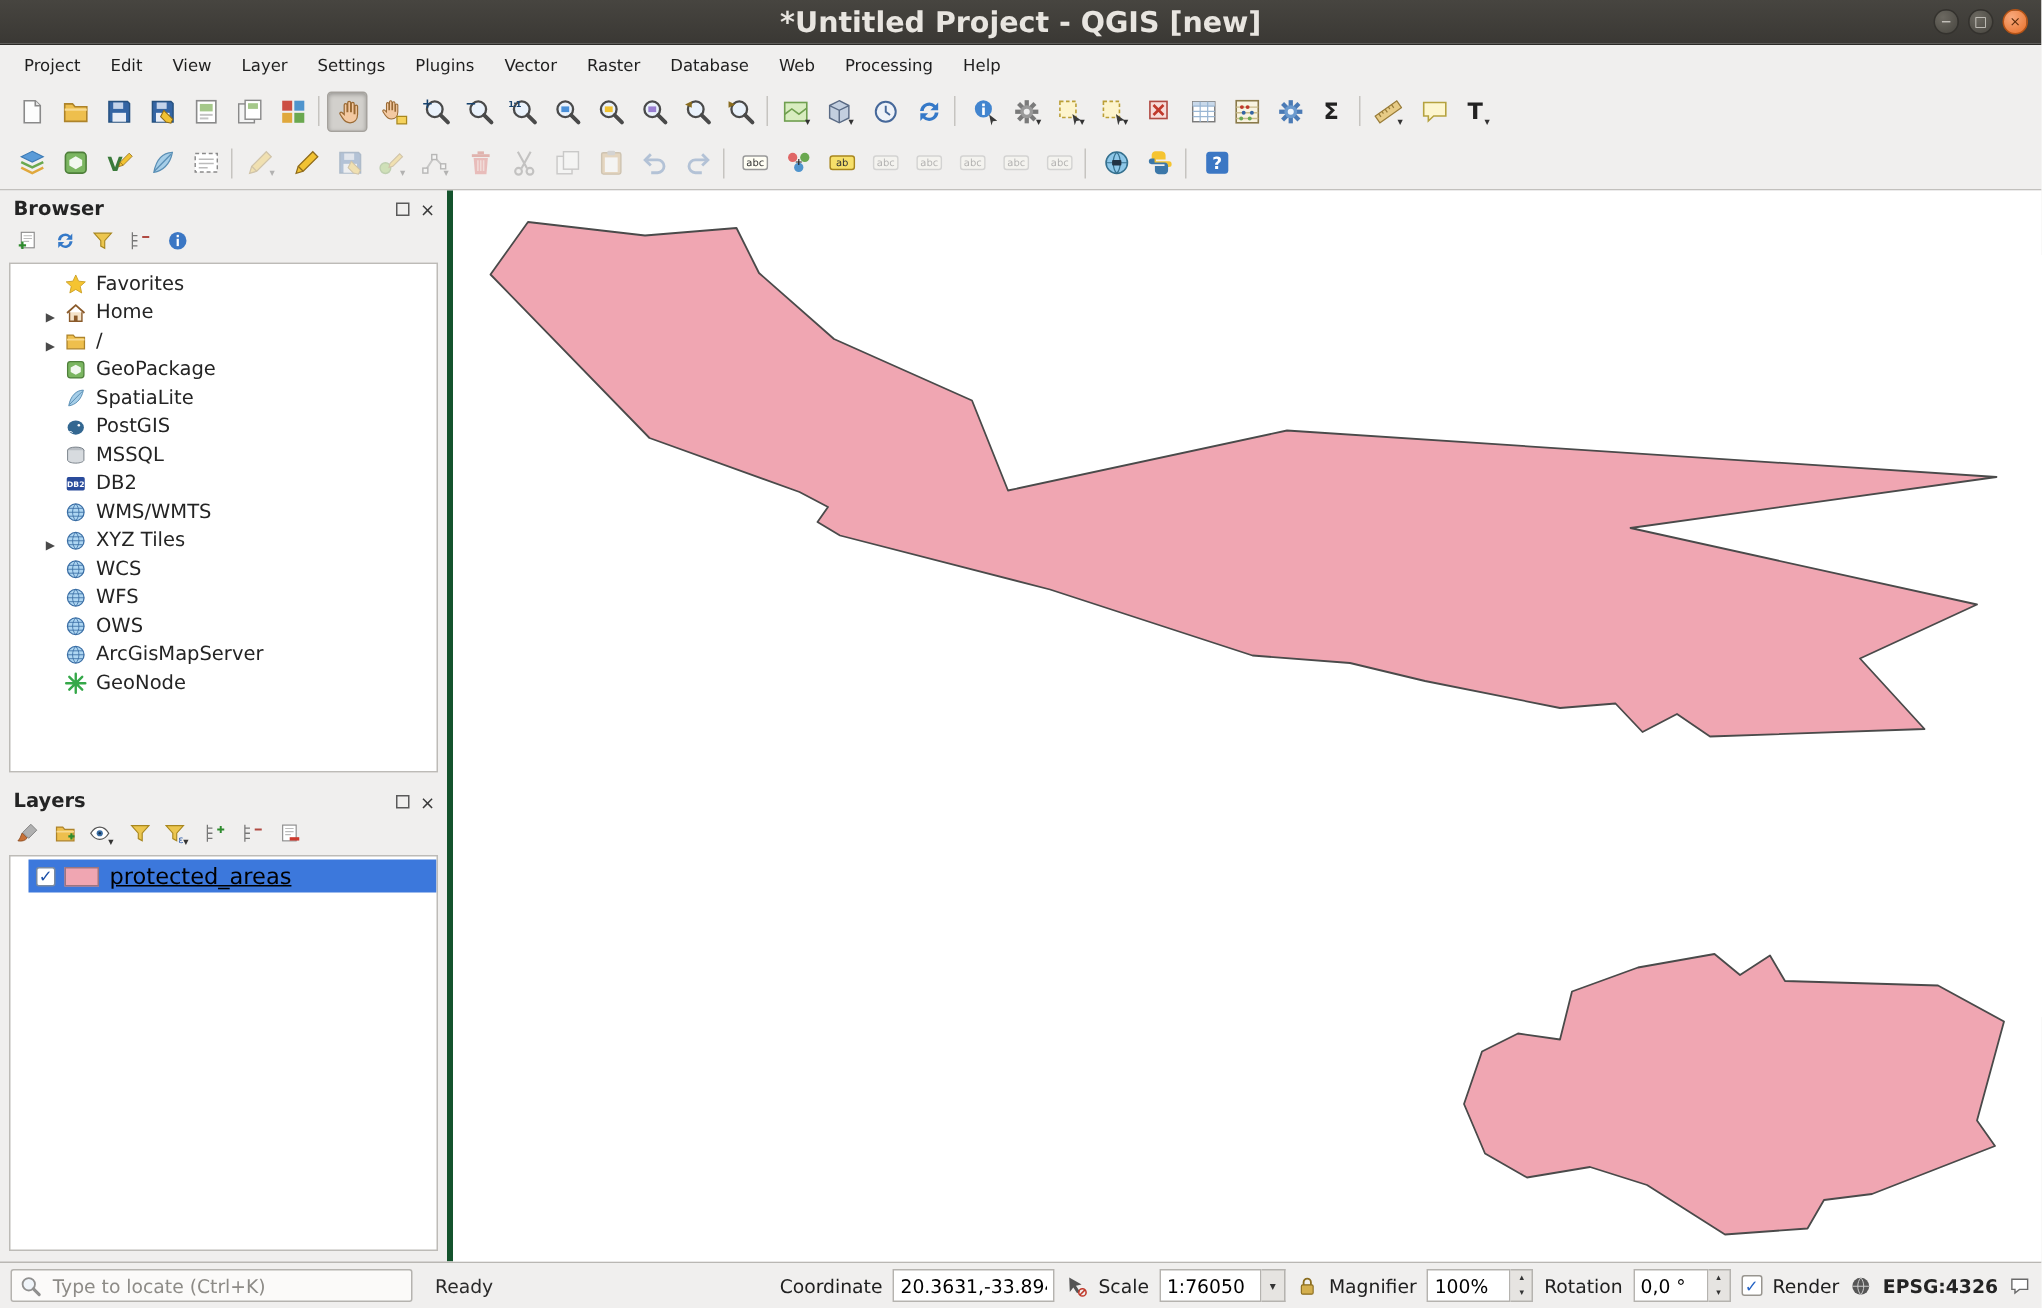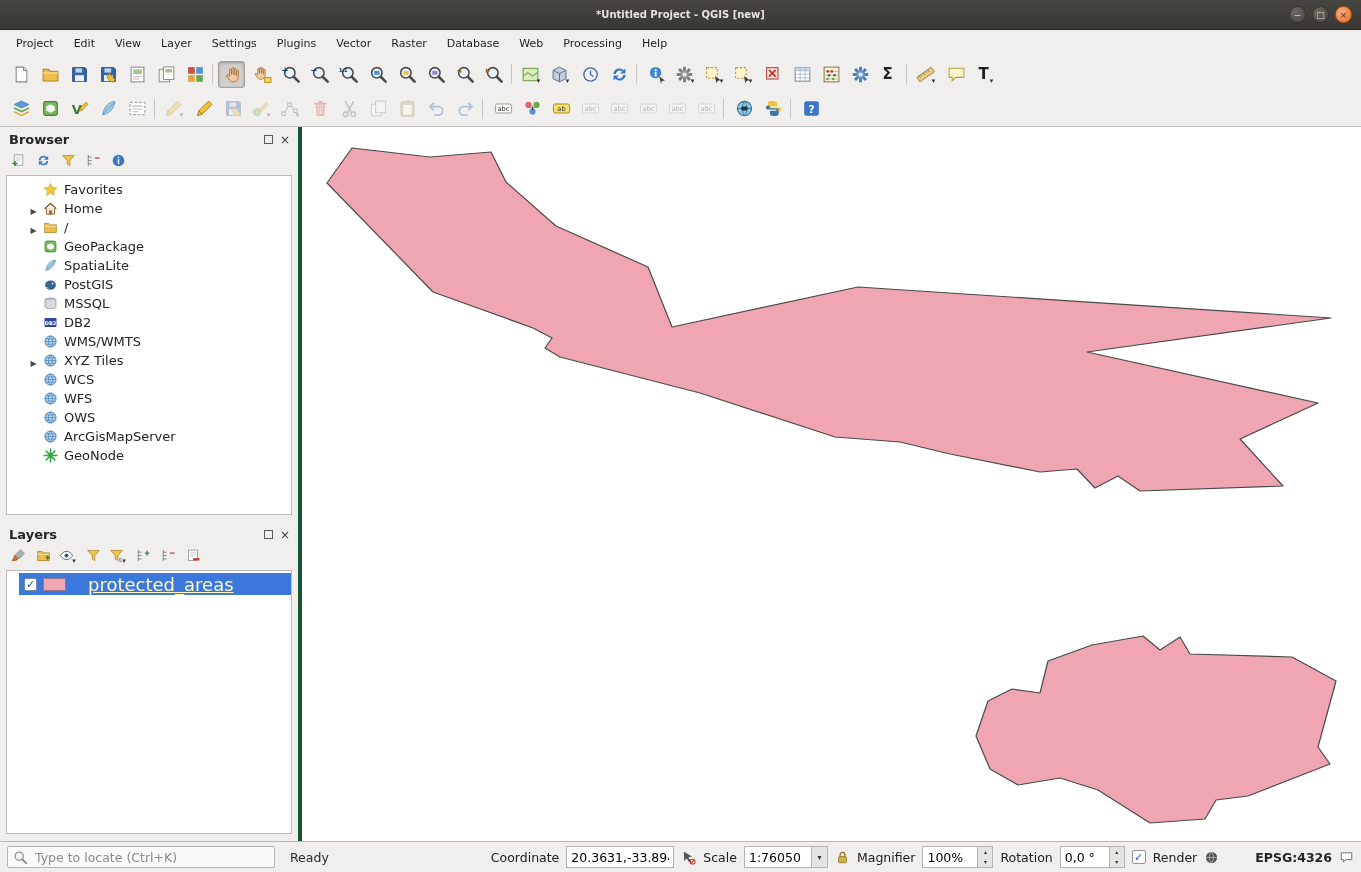--- a/index.html
+++ b/index.html
@@ -7,21 +7,21 @@
   body {
     width:1361px; height:872px; overflow:hidden;
     font-family:"DejaVu Sans", sans-serif; font-size:13px; color:#242424;
     background:#f0efee;
   }
   .window { display:flex; flex-direction:column; width:1361px; height:872px; }
 
   
   .titlebar { height:30px; flex:none; position:relative; display:flex; align-items:center;
     background:linear-gradient(#474540,#3a3834); border-bottom:1px solid #2b2a27; }
-  .title { position:absolute; left:0; right:0; text-align:center; color:#e8e5e0; font-weight:bold; font-size:10px; pointer-events:none; }
+  .title { position:absolute; left:0; right:0; text-align:center; color:#e8e5e0; font-weight:bold; font-size:19px; pointer-events:none; }
   .win-controls { margin-left:auto; display:flex; gap:6px; padding-right:9px; z-index:1; }
   .wc { width:17px; height:17px; border-radius:50%; display:flex; align-items:center; justify-content:center;
     font-size:9px; color:#d8d5cf; background:radial-gradient(circle at 35% 30%, #6c6961, #47453f);
     border:1px solid #34322e; cursor:default; }
   .wc.close { background:radial-gradient(circle at 35% 30%, #f9a97c, #e8702a); color:#5d2c0c; border-color:#b55316; }
 
   
   .menubar { height:27px; flex:none; display:flex; align-items:center; padding-left:6px; background:#f0efee; }
   .menu-item { padding:4px 10px; font-size:11px; color:#1f1f1f; border-radius:3px; }
 
@@ -62,21 +62,21 @@
   .tree, .layer-list { flex:1; margin:3px 6px 7px 6px; background:#fff; border:1px solid #bdbbb7; overflow:hidden; padding-top:2px; }
   .tree-item { display:flex; align-items:flex-end; height:19px; padding-left:20px; }
   .tw { width:13px; flex:none; text-align:center; font-size:8px; color:#4a4a4a; }
   .ticon { width:15px; height:15px; flex:none; margin:0 6px 0 3px; }
   .tlabel { white-space:nowrap; font-size:13px; }
 
   .layer-row { height:22px; margin-left:12px; display:flex; align-items:center; background:#3c78dc; padding-left:5px; }
   .lcheck { width:13px; height:13px; flex:none; background:#fff; border:1px solid #7a8aa0; border-radius:2px;
     display:flex; align-items:center; justify-content:center; font-size:11px; font-weight:bold; color:#1b4fa8; }
   .lswatch { width:23px; height:13px; flex:none; margin-left:6px; background:#f0a6b2; border:1px solid #9c7580; }
-  .lname { margin-left:22px; color:#fef9c3; text-decoration:underline; font-size:18px; white-space:nowrap; }
+  .lname { margin-left:7px; color:#000000; text-decoration:underline; font-size:15px; white-space:nowrap; }
 
   .map { flex:1; position:relative; background:#fff; min-width:0; }
   .map-svg { position:absolute; inset:0; width:100%; height:100%; display:block; }
   .pa { stroke-width:1.2; stroke-linejoin:round; }
 
   
   .statusbar { height:31px; flex:none; display:flex; align-items:center; gap:7px; padding:0 7px;
     background:#f0efee; border-top:1px solid #b9b7b3; font-size:12.5px; }
   .locator { display:flex; align-items:center; width:268px; height:22px; flex:none;
     background:#fbfaf9; border:1px solid #b5b3af; border-radius:2px; padding:0 5px; }
@@ -91,21 +91,21 @@
   .sb-input.scale { width:68px; }
   .sb-input.mag { width:56px; }
   .sb-input.rot { width:50px; }
   .combo, .spinbox { display:flex; align-items:stretch; }
   .combo-btn { width:16px; border:1px solid #b5b3af; border-left:none; background:#e6e4e1;
     display:flex; align-items:center; justify-content:center; font-size:8px; color:#333; }
   .spin { display:flex; flex-direction:column; width:15px; border:1px solid #b5b3af; border-left:none; background:#e6e4e1; }
   .sp { flex:1; display:flex; align-items:center; justify-content:center; font-size:6px; line-height:1; color:#333; }
   .sb-check { width:14px; height:14px; flex:none; background:#fff; border:1px solid #98958f; border-radius:2px;
     display:flex; align-items:center; justify-content:center; font-size:11px; font-weight:bold; color:#2563c4; }
-  .sb-crs { font-weight:bold; white-space:nowrap;margin-left:29px; }
+  .sb-crs { font-weight:bold; white-space:nowrap; }
   .sicon { width:15px; height:15px; flex:none; }
 </style>
 </head>
 <body>
 
 <svg width="0" height="0" style="position:absolute" aria-hidden="true">
   <defs>
     <symbol id="s-none" viewBox="0 0 16 16"></symbol>
     <symbol id="s-page" viewBox="0 0 16 16">
         <path d="M3.5 1.8h6.2l2.8 2.8v9.6H3.5z" fill="#fdfdfd" stroke="#8a8a8a" stroke-width=".9"></path>

